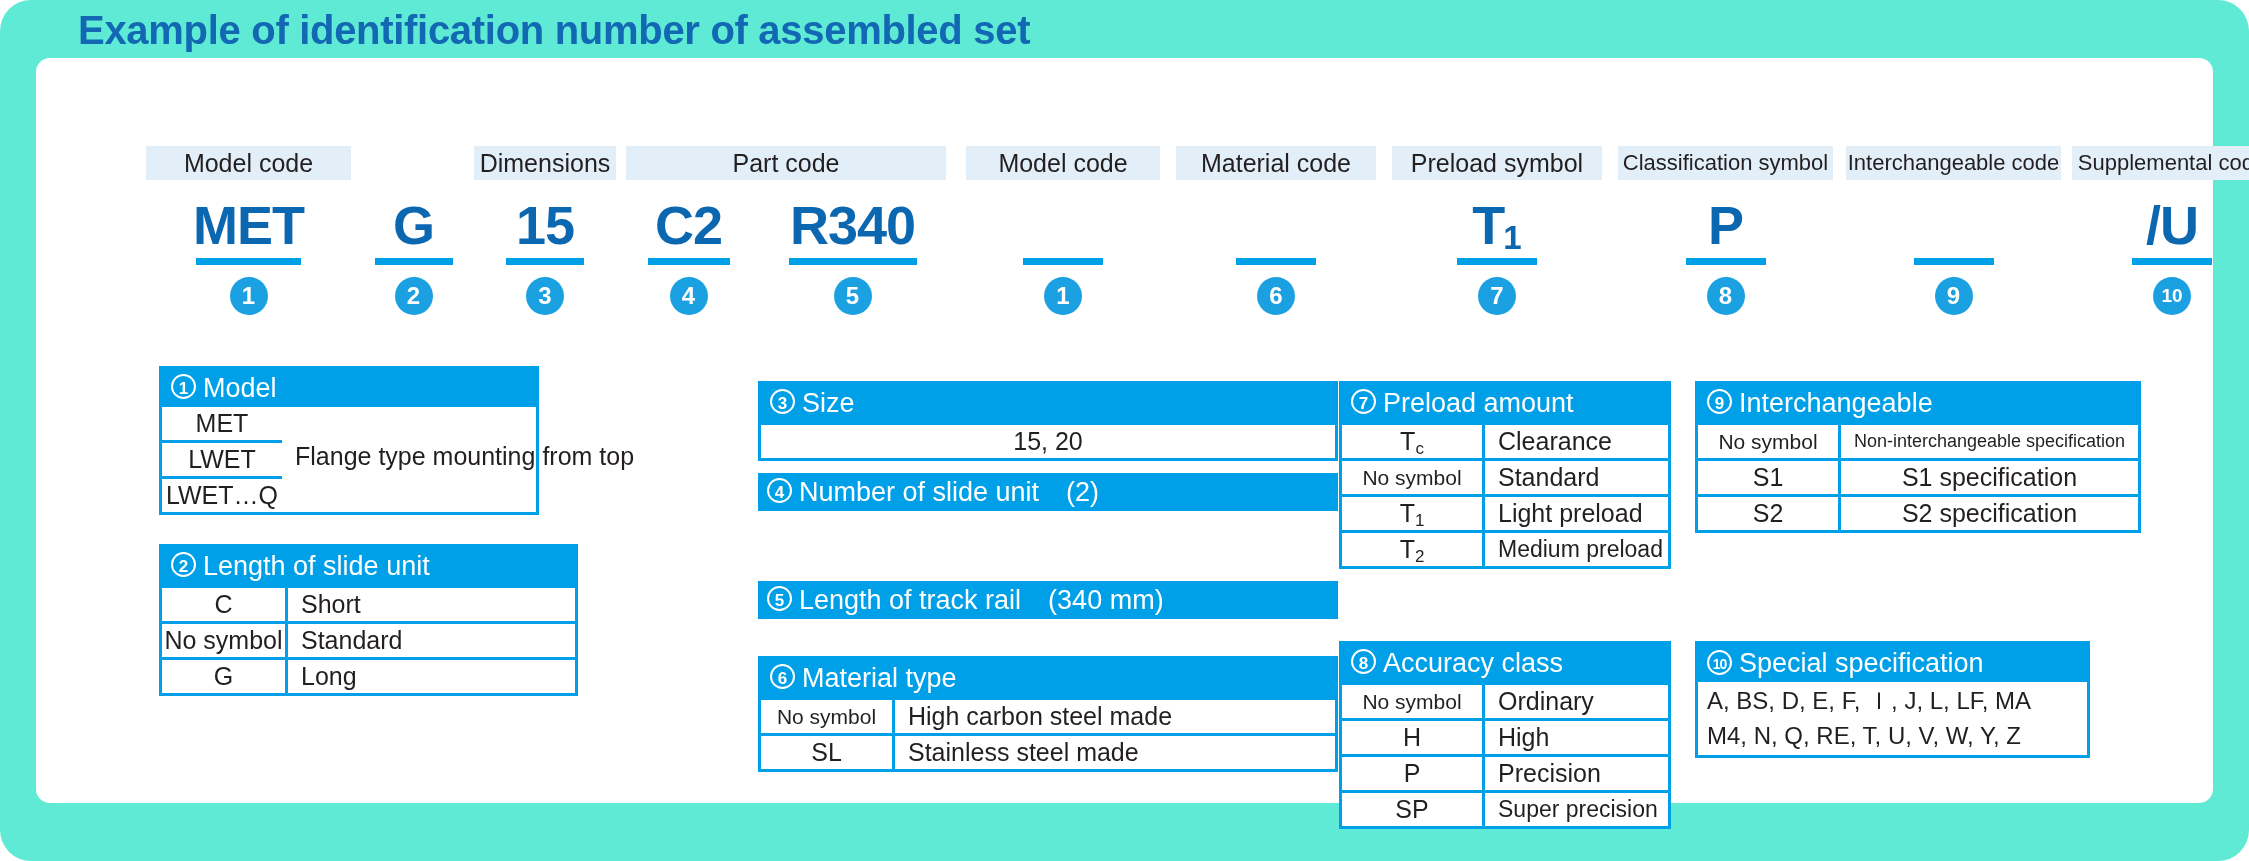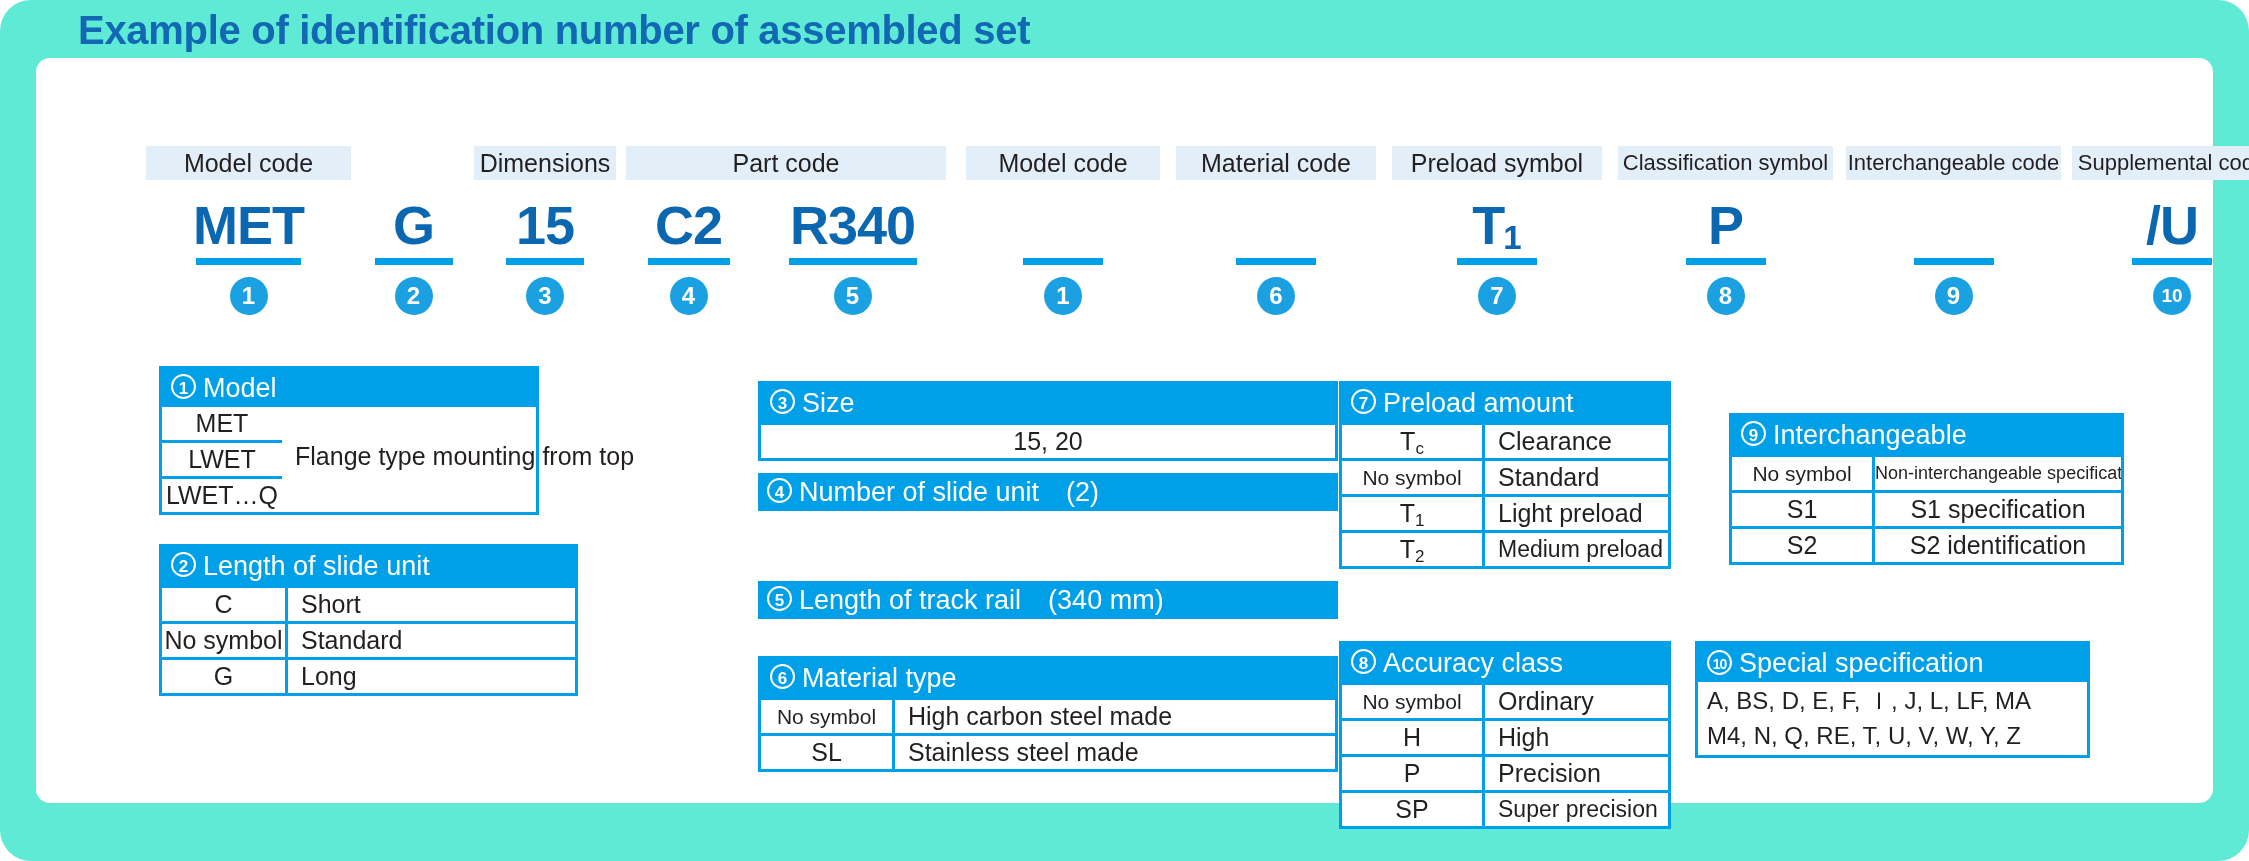--- a/index.html
+++ b/index.html
@@ -383,35 +383,35 @@
       <div class="row">
         <div class="cell-l" style="width:143px;">P</div>
         <div class="cell-r">Precision</div>
       </div>
       <div class="row">
         <div class="cell-l" style="width:143px;">SP</div>
         <div class="cell-r" style="font-size:23px;">Super precision</div>
       </div>
     </div>
 
-    <div class="tbl" style="left:1693px; top:323px; width:395px;margin-top:32px;">
+    <div class="tbl" style="left:1659px; top:323px; width:446px;">
       <div class="tbl-head">
         <span class="circ">9</span><span>Interchangeable</span>
       </div>
       <div class="row">
         <div class="cell-l small" style="width:143px;">No symbol</div>
         <div class="cell-r tiny">Non-interchangeable specification</div>
       </div>
       <div class="row">
         <div class="cell-l" style="width:143px;">S1</div>
         <div class="cell-r" style="text-align:center; padding-left:0;">S1 specification</div>
       </div>
       <div class="row">
         <div class="cell-l" style="width:143px;">S2</div>
-        <div class="cell-r" style="text-align:center; padding-left:0;">S2 identification</div>
+        <div class="cell-r" style="text-align:center; padding-left:0;">S2 specification</div>
       </div>
     </div>
 
     <div class="tbl" style="left:1659px; top:583px; width:395px;">
       <div class="tbl-head">
         <span class="circ wide">10</span><span>Special specification</span>
       </div>
       <div class="spec-lines">A, BS, D, E, F, Ｉ, J, L, LF, MA</div>
       <div class="spec-lines" style="padding-top:0;">M4, N, Q, RE, T, U, V, W, Y, Z</div>
     </div>

